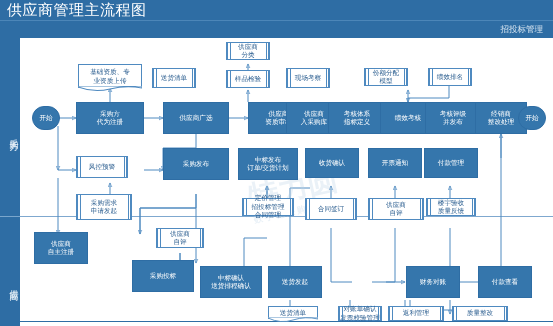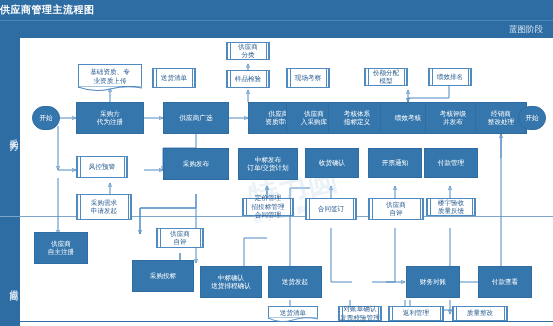--- a/index.html
+++ b/index.html
@@ -7,22 +7,22 @@
     width:553px;height:326px;overflow:hidden;
     background:#2e6da4;
     font-family:"Liberation Sans","DejaVu Sans",sans-serif;
   }
   #root{position:relative;width:553px;height:326px;}
 
   
   .titlebar{
     position:absolute;left:0;top:0;width:553px;height:20px;
     background:#2e6da4;color:#ffffff;
-    font-size:10px;line-height:20px;
-    box-sizing:border-box;letter-spacing:.5px;font-weight:bold;
+    font-size:15px;line-height:20px;padding-left:7px;
+    box-sizing:border-box;letter-spacing:.5px;
   }
   .phasebar{
     position:absolute;left:0;top:20px;width:553px;height:18px;
     background:#2e6da4;border-top:1px solid #4c86b8;
   }
   .phase-label{
     position:absolute;right:10px;top:21px;
     color:#d6e4f0;font-size:8.5px;line-height:16px;
   }
 
@@ -105,21 +105,21 @@
   }
   .wm .l2{font-size:9px;letter-spacing:2px;margin-top:-4px;}
 </style>
 </head>
 <body>
 
 <div id="root">
 
   <div class="titlebar">供应商管理主流程图</div>
   <div class="phasebar"></div>
-  <div class="phase-label">蓝图阶段</div>
+  <div class="phase-label">招投标管理</div>
 
   <div class="lane-strip">
     <div class="divider" style="top:178px;"></div>
     <div class="lane-name" style="top:60px;height:70px;">采购方</div>
     <div class="lane-name" style="top:210px;height:70px;">供应商</div>
   </div>
 
   <div class="canvas">
 
     <div class="lane-sep" style="top:178px;"></div>

